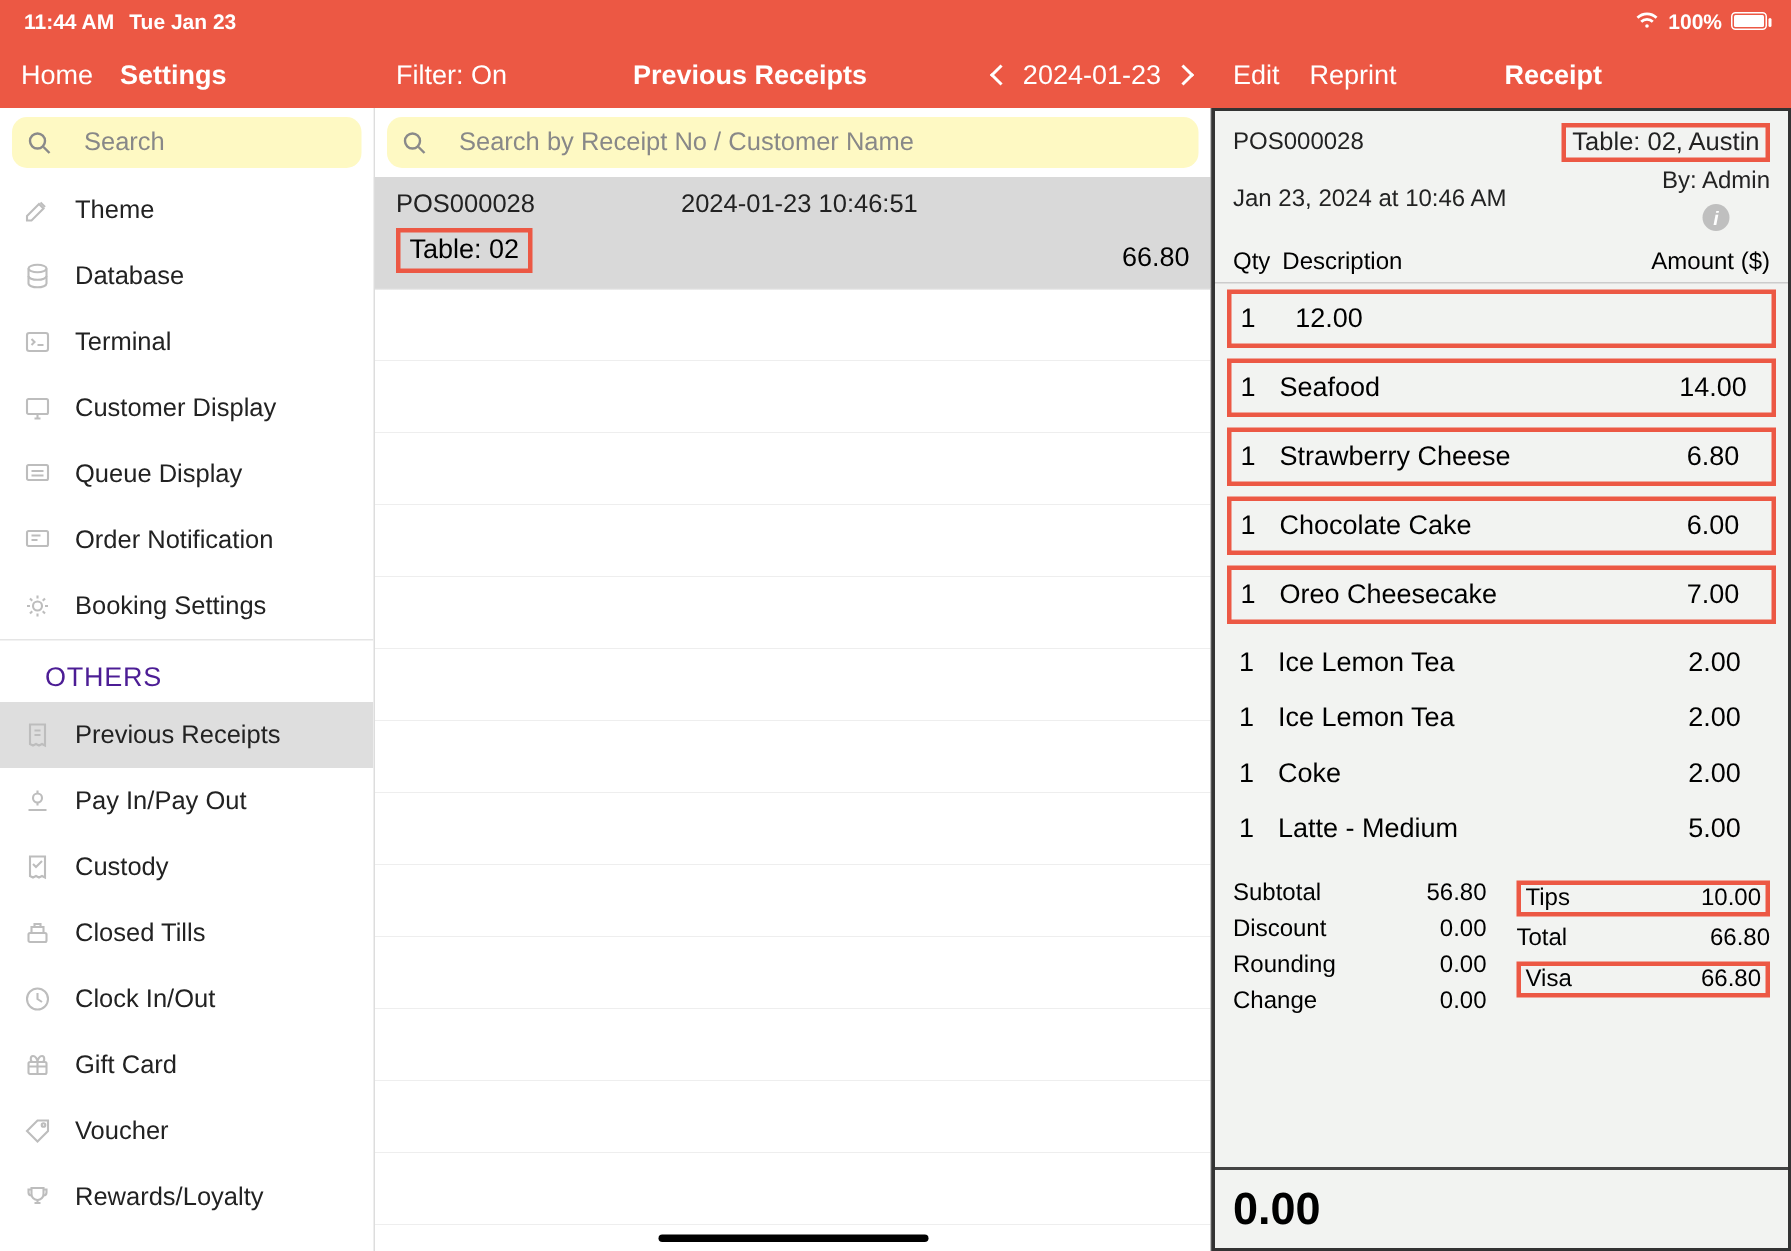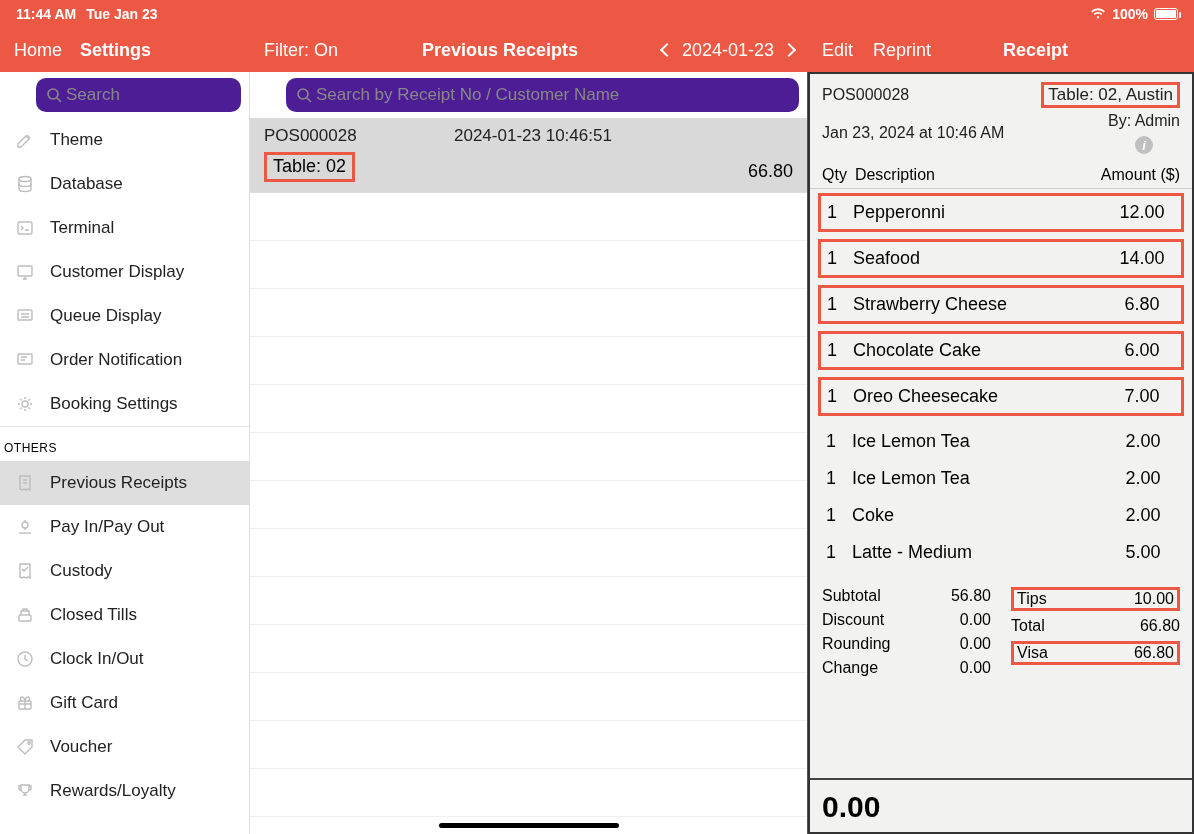--- a/index.html
+++ b/index.html
@@ -25,28 +25,28 @@
   .chev.right{ transform:rotate(45deg);}
 
   
   .main { display:flex; height: calc(834px - 28px - 44px); }
   .col-left  { width:250px; border-right:1px solid #ddd; display:flex; flex-direction:column; overflow:hidden;}
   .col-mid   { width:558px; border-right:1px solid #555; display:flex; flex-direction:column; overflow:hidden; position:relative;}
   .col-right { width:386px; display:flex; flex-direction:column; background:#f2f3f1; border:2px solid #333;}
 
   
   .searchwrap { padding:6px 8px; background:#fff; }
-  .search { background:#4c1d95; border-radius:10px; height:34px; display:flex; align-items:center; padding:0 10px; color:#888; font-size:17px; gap:4px;margin-left:28px;}
+  .search { background:#fef9c3; border-radius:10px; height:34px; display:flex; align-items:center; padding:0 10px; color:#888; font-size:17px; gap:22px;}
   .search svg { flex:0 0 auto; }
 
   
   .side-item { display:flex; align-items:center; gap:14px; height:44px; padding:0 14px; font-size:17px; color:#222; border-bottom:1px solid rgba(0,0,0,0); cursor:pointer;}
   .side-item .icon { width:22px; display:flex; justify-content:center; color:#bbb;}
   .side-item.active { background:#dedede;}
-  .section-label { padding:14px 4px 6px; font-size:12px; color:#000000; letter-spacing:0.5px;}
+  .section-label { padding:14px 30px 6px; font-size:18px; color:#4c1d95; letter-spacing:0.5px;}
   .side-list { overflow:hidden; }
   hr.side-div { border:none; border-top:1px solid #e5e5e5; margin:0;}
 
   
   .receipt-row { padding:8px 14px 10px; border-bottom:1px solid #ddd;}
   .receipt-row.selected { background:#d9d9d9;}
   .receipt-row .line1 { display:flex; font-size:17px; color:#222;}
   .receipt-row .line1 .rid { width:190px;}
   .receipt-row .line2 { display:flex; justify-content:space-between; align-items:flex-end; margin-top:6px; font-size:17px;}
   .highlight-box { border:3px solid var(--accent); display:inline-block; padding:1px 6px 2px; font-size:18px;}
@@ -322,21 +322,20 @@
     <div class="r-cols">
       <span style="display:flex; gap:8px;">
         <span>Qty</span>
         <span>Description</span>
       </span>
       <span>Amount ($)</span>
     </div>
     <div class="r-items" id="r-items">
         <div class="r-item boxed">
           <span class="q">1</span>
-               <span class="d">Pepperonni</span>
                <span class="a">12.00</span>
         </div>
         <div class="r-item boxed">
           <span class="q">1</span>
                <span class="d">Seafood</span>
                <span class="a">14.00</span>
         </div>
         <div class="r-item boxed">
           <span class="q">1</span>
                <span class="d">Strawberry Cheese</span>

